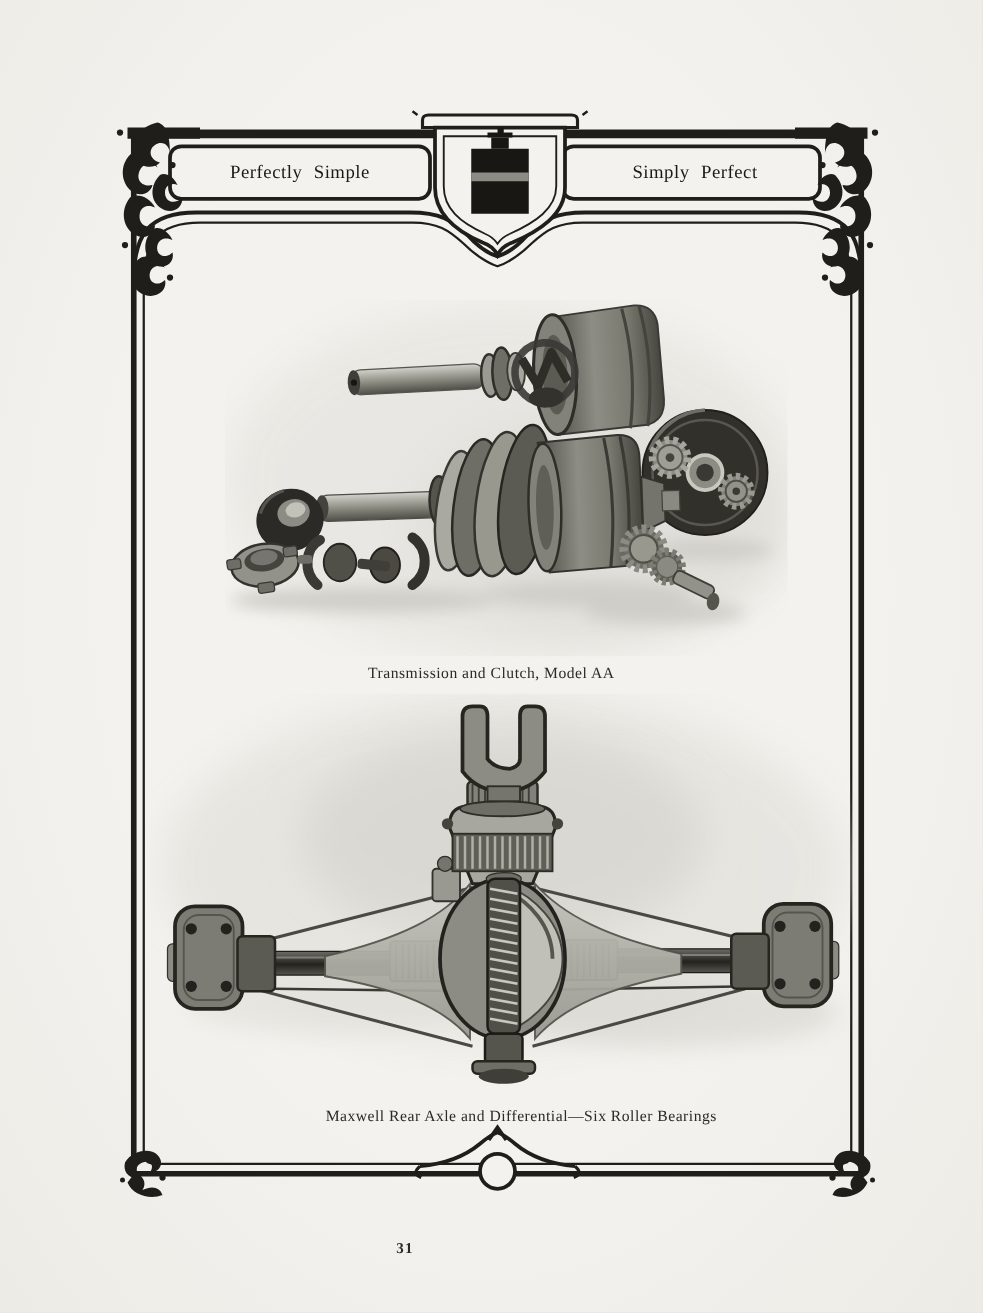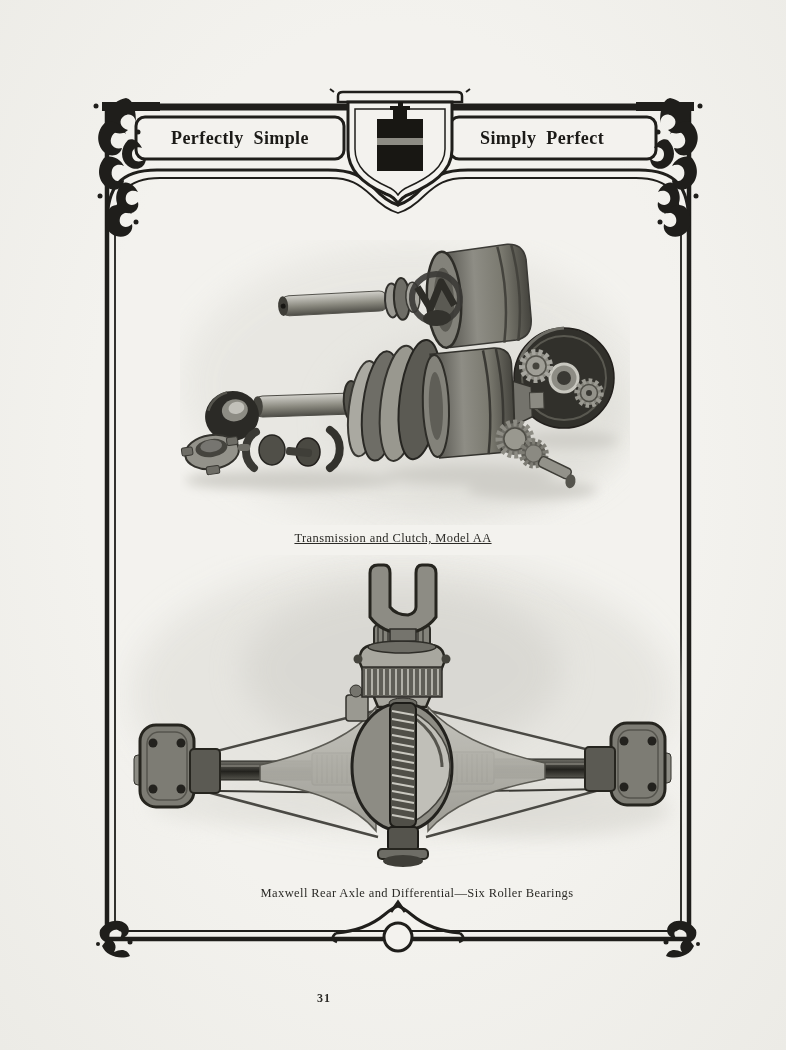--- a/index.html
+++ b/index.html
@@ -6,33 +6,33 @@
   .page{
     position:relative;width:786px;height:1050px;overflow:hidden;
     background:radial-gradient(ellipse at 50% 45%, #f3f2ee 55%, #ecebe6 100%);
     font-family:"Liberation Serif","DejaVu Serif",serif;
     color:#1f1e1b;
   }
   .abs{position:absolute;}
   .frame-svg{left:0;top:0;width:786px;height:1050px;}
   .banner-label{
     top:117px;height:42px;display:flex;align-items:center;justify-content:center;
-    font-weight:bold;font-size:18px;letter-spacing:.4px;word-spacing:5px;color:#1b1a17;
+    font-weight:normal;font-size:15px;letter-spacing:.4px;word-spacing:5px;color:#1b1a17;
     white-space:nowrap;
   }
   .banner-label.left{left:136px;width:208px;}
-  .banner-label.right{left:439px;width:206px;}
+  .banner-label.right{left:424px;width:206px;padding-left:29px;}
   .figure{display:block;}
   .fig1{left:180px;top:240px;width:450px;height:285px;}
   .fig2{left:120px;top:555px;width:565px;height:320px;}
   .caption{
     left:0;width:786px;text-align:center;font-size:12.5px;letter-spacing:.4px;
     color:#2b2a26;white-space:nowrap;
   }
-  .caption.c1{top:531px;text-decoration:underline;}
+  .caption.c1{top:531px;}
   .caption.c2{top:886px;left:24px;}
   .page-number{
     left:0;top:991px;width:648px;text-align:center;
     font-size:12px;font-weight:bold;color:#2b2a26;letter-spacing:1px;
   }
 </style>
 </head>
 <body>
 
 <div class="page">

